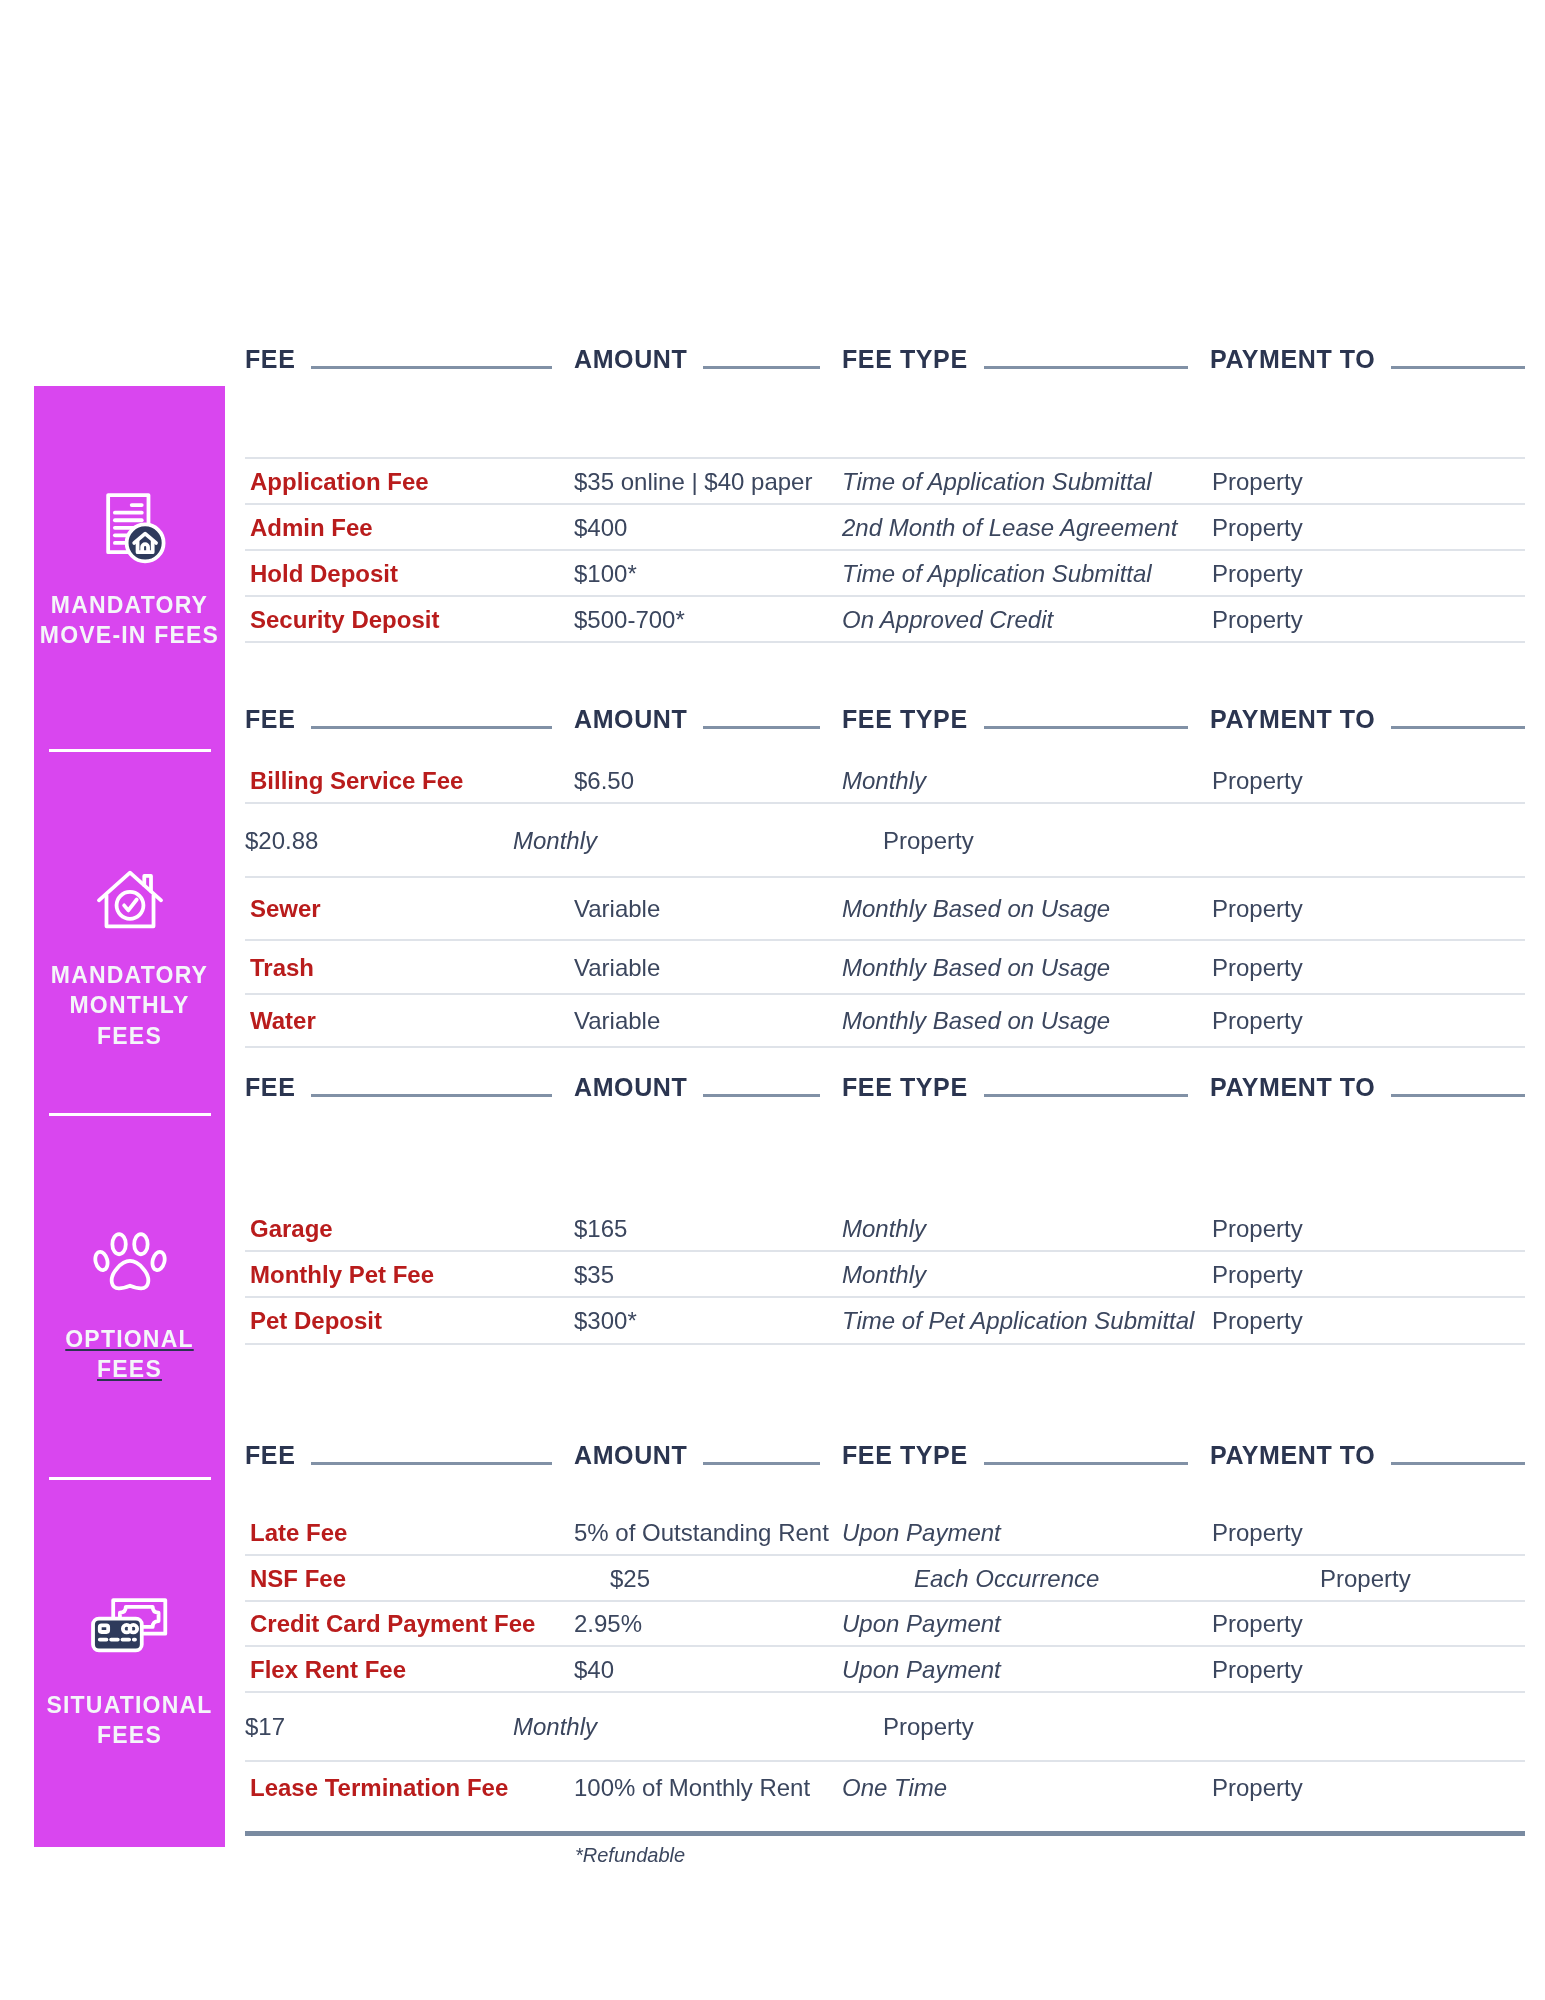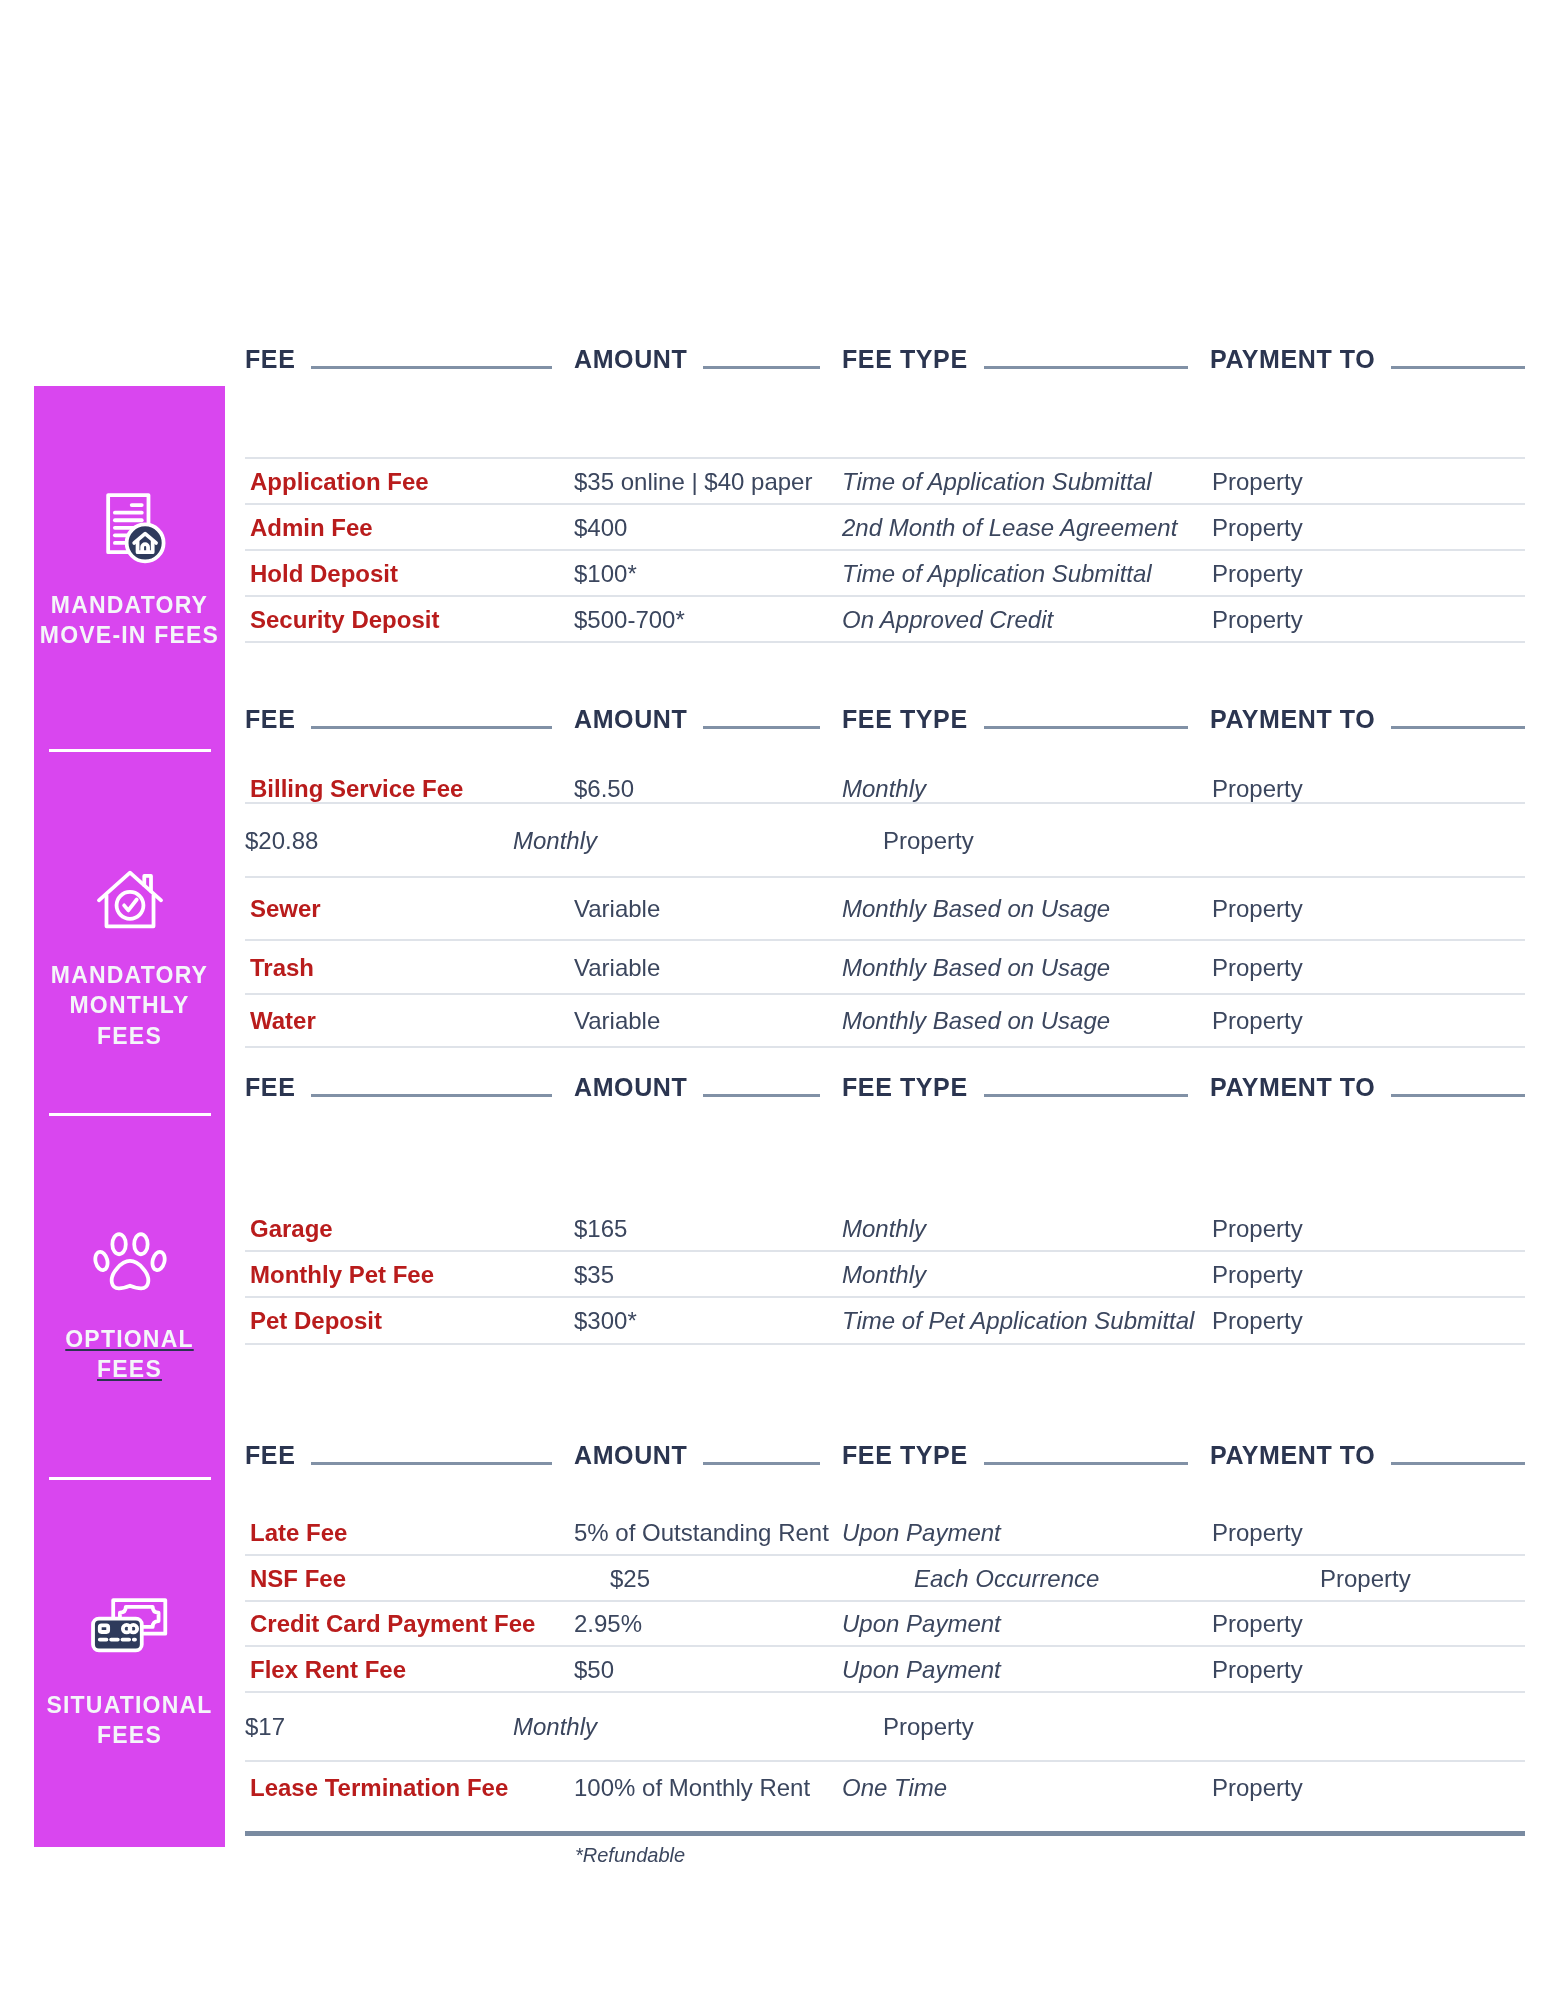--- a/index.html
+++ b/index.html
@@ -208,21 +208,21 @@
       <div class="hcell c-type">
           <span>FEE TYPE</span>
           <i class="hline"></i>
         </div>
       <div class="hcell c-pay">
           <span>PAYMENT TO</span>
           <i class="hline"></i>
         </div>
     </div>
     <div class="rows" style="margin-top:24px;">
-      <div class="fee-row" style="height:46px;align-items:flex-end;">
+      <div class="fee-row" style="height:46px;">
         <div class="cell c-fee">Billing Service Fee</div>
         <div class="cell c-amount">$6.50</div>
         <div class="cell c-type">Monthly</div>
         <div class="cell c-pay">Property</div>
       </div>
       <div class="fee-row" style="height:74px;">
         <div class="cell c-amount">$20.88</div>
         <div class="cell c-type">Monthly</div>
         <div class="cell c-pay">Property</div>
       </div>
@@ -321,21 +321,21 @@
         <div class="cell c-pay">Property</div>
       </div>
       <div class="fee-row" style="height:45px;">
         <div class="cell c-fee">Credit Card Payment Fee</div>
         <div class="cell c-amount">2.95%</div>
         <div class="cell c-type">Upon Payment</div>
         <div class="cell c-pay">Property</div>
       </div>
       <div class="fee-row" style="height:46px;">
         <div class="cell c-fee">Flex Rent Fee</div>
-        <div class="cell c-amount">$50</div>
+        <div class="cell c-amount">$40</div>
         <div class="cell c-type">Upon Payment</div>
         <div class="cell c-pay">Property</div>
       </div>
       <div class="fee-row" style="height:69px;">
         <div class="cell c-amount">$17</div>
         <div class="cell c-type">Monthly</div>
         <div class="cell c-pay">Property</div>
       </div>
       <div class="fee-row last" style="height:50px;">
         <div class="cell c-fee">Lease Termination Fee</div>

